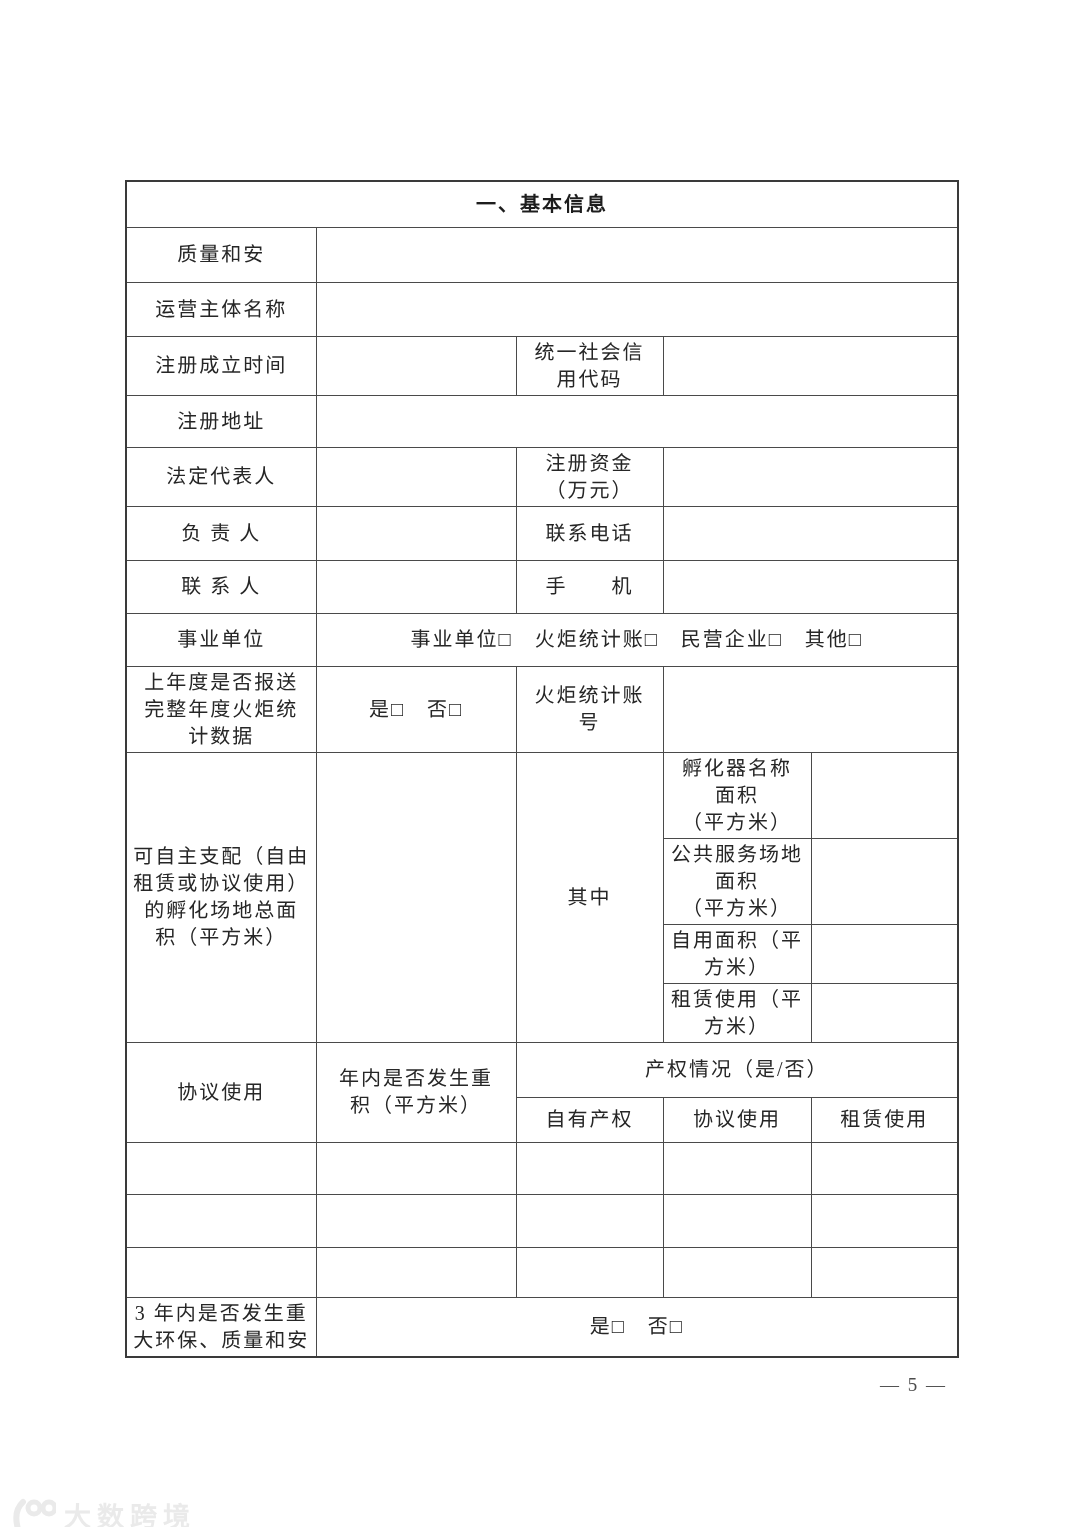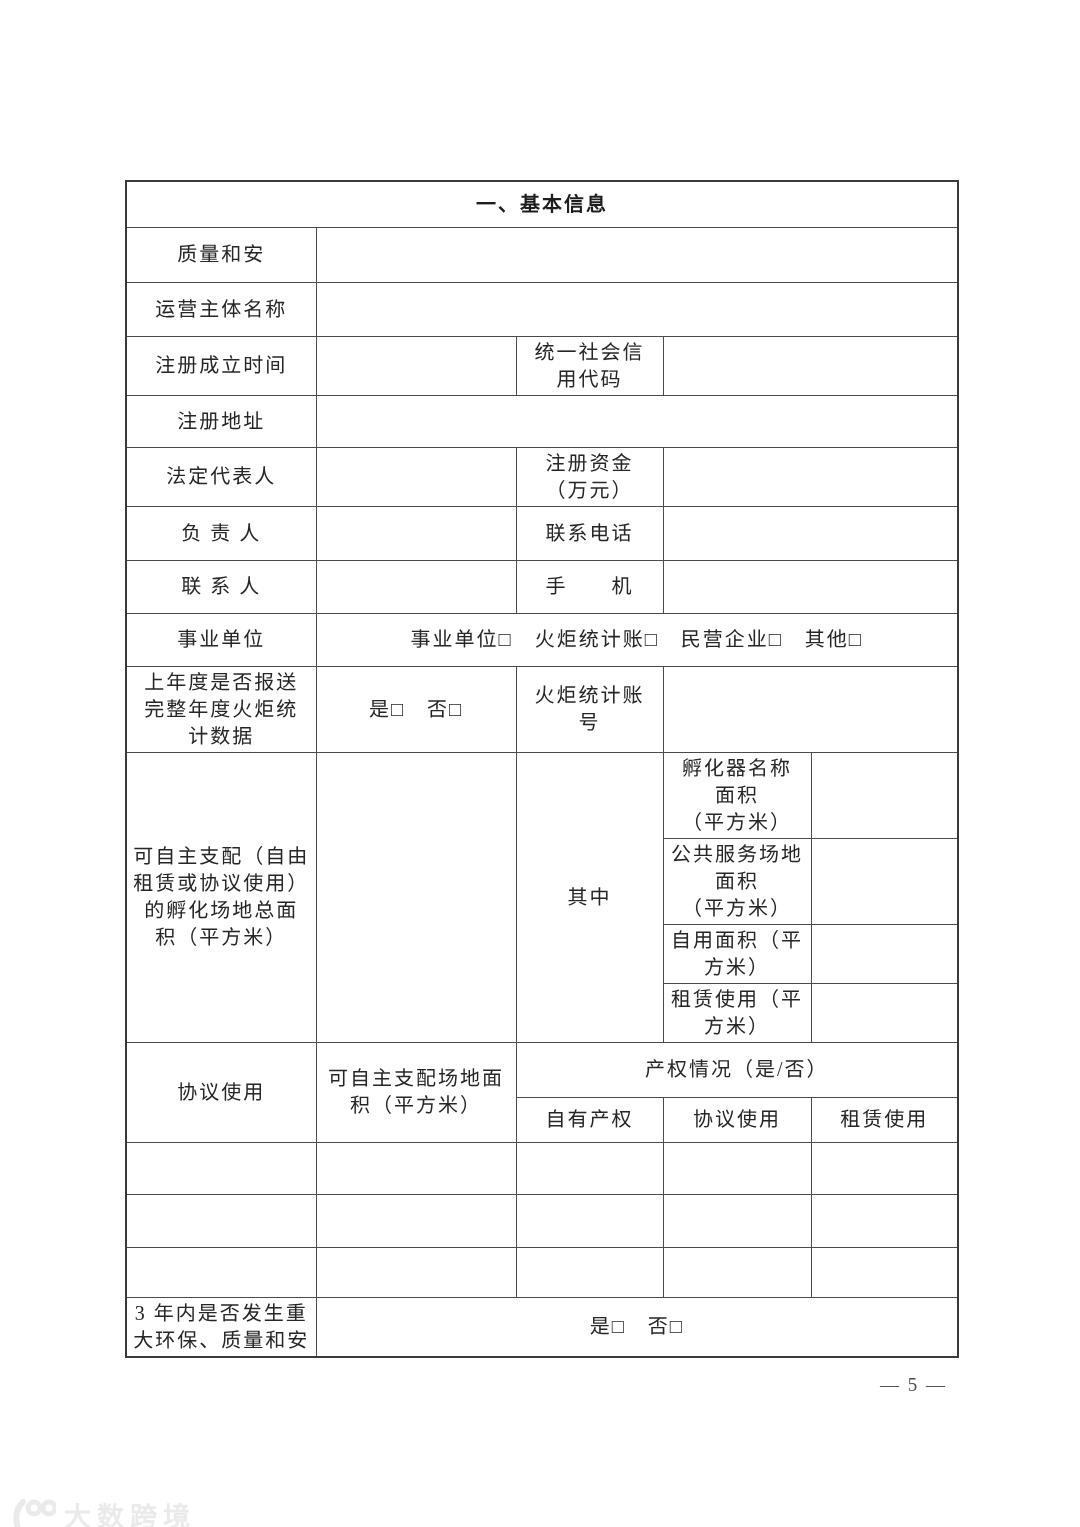--- a/index.html
+++ b/index.html
@@ -183,21 +183,21 @@
       <td></td>
     </tr>
     <tr style="height:55px">
       <td class="left-tight">租赁使用（平
 方米）</td>
       <td></td>
     </tr>
 
     <tr style="height:55px">
       <td rowspan="2">协议使用</td>
-      <td rowspan="2">可自主支配场地面
+      <td rowspan="2">年内是否发生重
 积（平方米）</td>
       <td colspan="3">产权情况（是/否）</td>
     </tr>
     <tr style="height:45px">
       <td>自有产权</td>
       <td>协议使用</td>
       <td>租赁使用</td>
     </tr>
 
     <tr style="height:52px">

